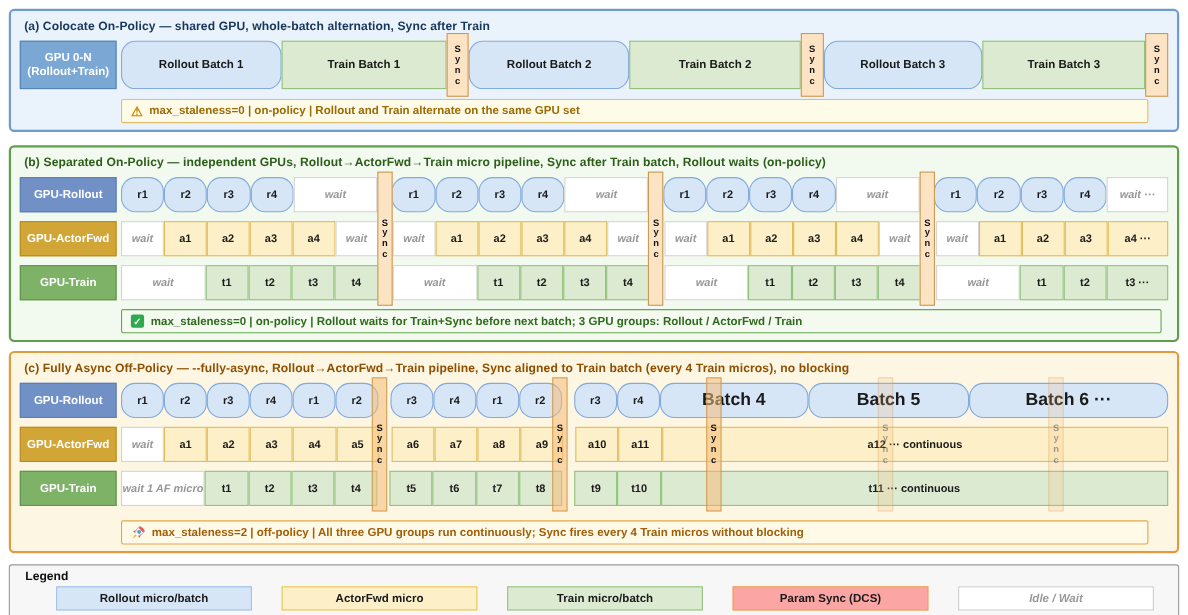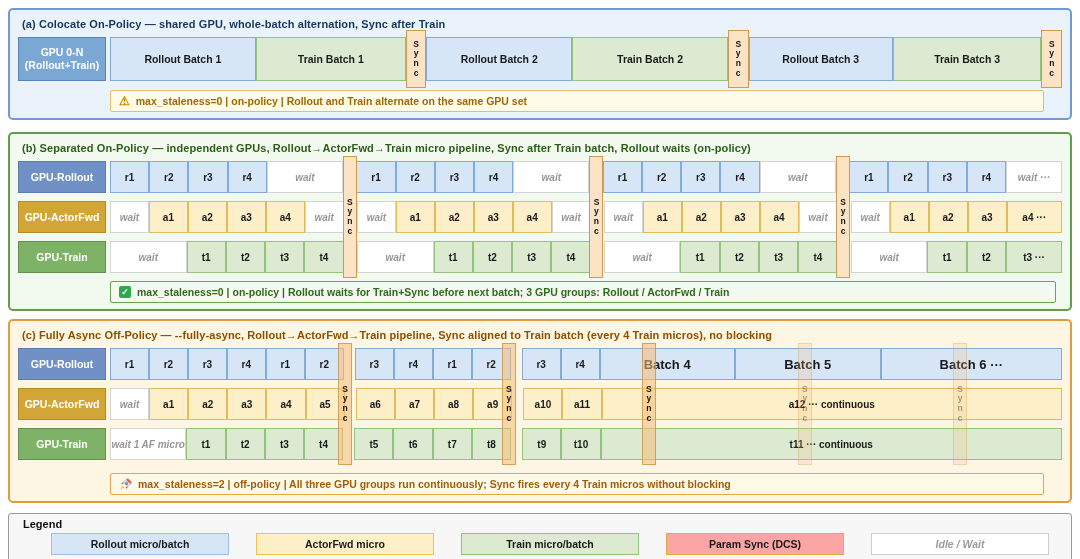--- a/index.html
+++ b/index.html
@@ -20,25 +20,25 @@
   .lbl-gpu-a{background:var(--lbl_gpu_a,#7aa7d4);border-color:#5585b5;}
   .lbl-rollout{background:var(--lbl_rollout,#7191c6);border-color:#5a7db3;}
   .lbl-actorfwd{background:var(--lbl_actorfwd,#d1a637);border-color:#b68c22;}
   .lbl-train{background:var(--lbl_train,#7eb266);border-color:#639150;}
   .cells{display:flex;flex:1;min-width:0;height:32px;}
   .panel-a .cells{height:44px;align-items:center;}
   .panel-a .cell{height:44px;}
   .panel-a .cell.sync{height:58px;}
   .cell{display:flex;align-items:center;justify-content:center;font-weight:bold;font-size:10px;
     border:1px solid;min-width:0;overflow:hidden;white-space:nowrap;color:#1a1a1a;}
-  .cell.rollout,.cell.batch{background:var(--rollout_fill,#d7e6f7);border-color:var(--rollout_border,#82aadb);}
+  .cell.rollout,.cell.batch{background:var(--rollout_fill,#d7e6f7);border-color:var(--rollout_border,#82aadb);border-radius:13px;}
   .cell.train{background:var(--train_fill,#dcead2);border-color:var(--train_border,#93c47d);}
   .cell.actorfwd{background:var(--actorfwd_fill,#fdf0c8);border-color:var(--actorfwd_border,#e2bc58);}
   .cell.wait{background:var(--wait_fill,#fff);border-color:var(--wait_border,#d4d4d4);color:#979797;font-style:italic;}
-  .cell.batch{font-size:13px;}
+  .cell.batch{font-size:16px;}
   .cell.sync{background:var(--sync_fill,#fbe3c4);border-color:var(--sync_border,#cc9a52);z-index:3;padding:0 1px;}
   .cell.gap{border:none;background:transparent;}
   .panel-a .cell{font-size:10.5px;}
   .vtext{display:block;width:7px;word-break:break-all;line-height:1.12;text-align:center;
     font-size:8.5px;font-weight:bold;color:#111;white-space:normal;}
   .sync-layer{position:absolute;left:92px;right:0;top:-5px;bottom:-5px;z-index:4;pointer-events:none;}
   .sync-overlay{position:absolute;top:0;bottom:0;width:14px;transform:translateX(-50%);
     display:flex;align-items:center;justify-content:center;}
   .panel-b .sync-overlay{background:var(--sync_fill,#fbe3c4);border:1px solid var(--sync_border,#cc9a52);}
   .panel-c .sync-overlay{background:rgba(246,188,120,.55);border:1px solid rgba(198,138,54,.7);}

